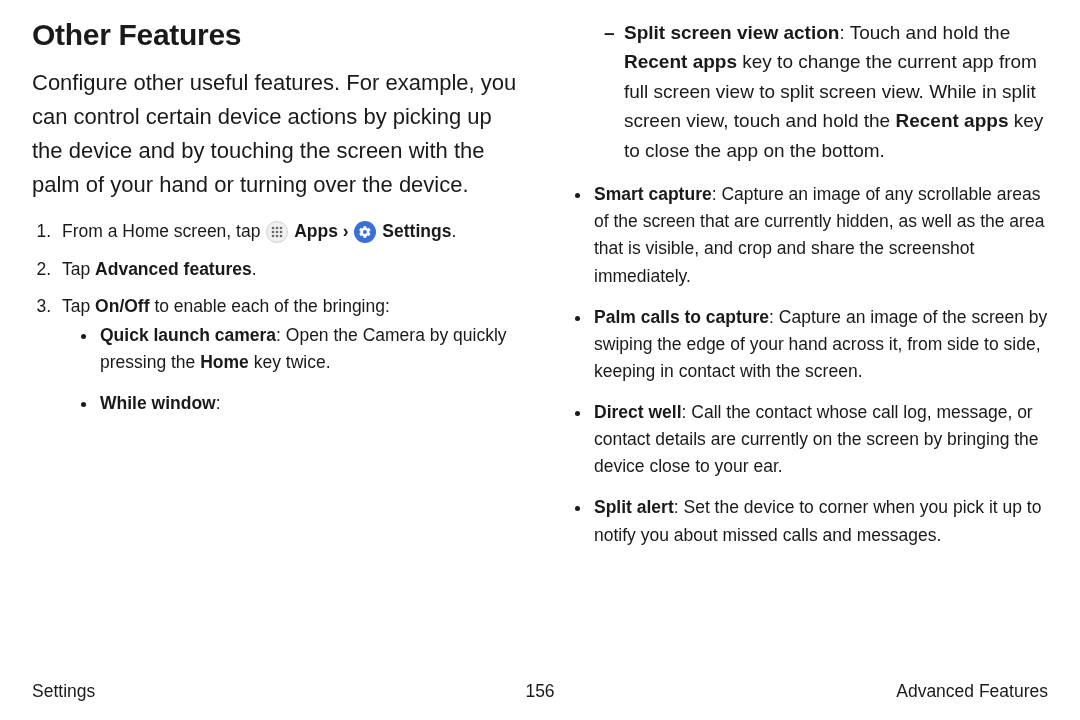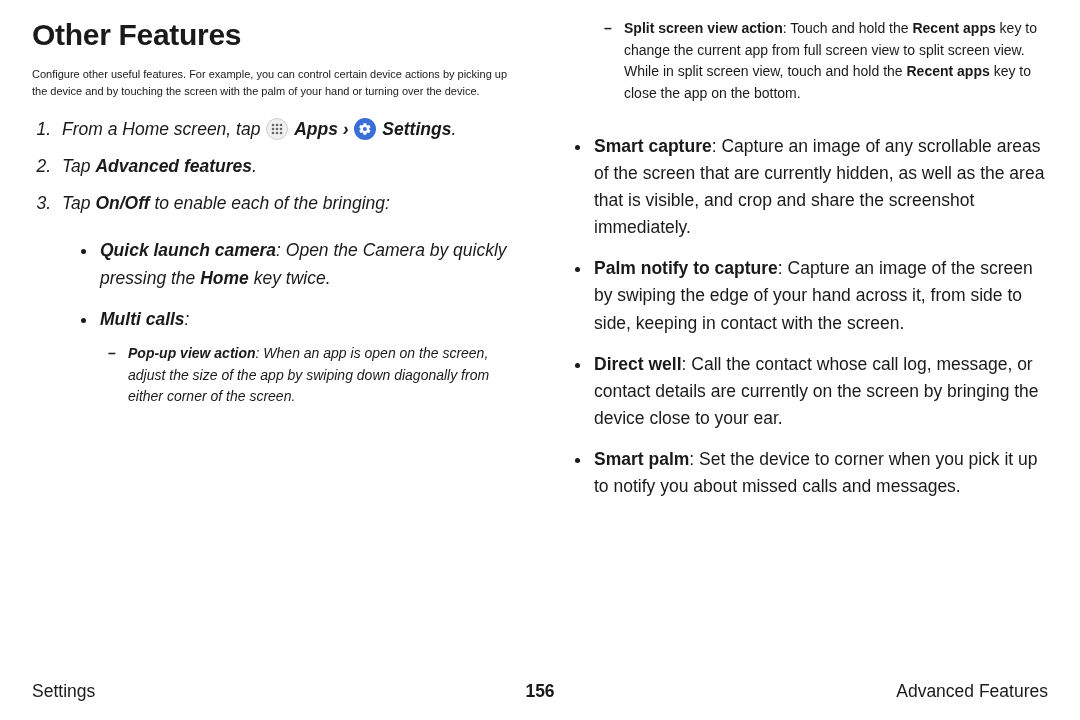--- a/index.html
+++ b/index.html
@@ -19,50 +19,49 @@
   .col {
     width: 50%;
   }
   h1 {
     font-size: 30px;
     font-weight: 700;
     margin-bottom: 14px;
     letter-spacing: -0.3px;
   }
   .intro {
-    font-size: 11px;
+    font-size: 22px;
     line-height: 1.55;
     margin-bottom: 16px;
   }
   ol.steps {
     list-style: decimal;
     padding-left: 24px;
     font-size: 17.5px;
     line-height: 1.55;
-    font-style: italic;
   }
   ol.steps > li {
     margin-bottom: 10px;
     padding-left: 6px;
   }
   ul.bullets {
     list-style: disc;
     padding-left: 36px;
     font-size: 17.5px;
     line-height: 1.55;
-    margin-top: 20px;
+    margin-top: 2px;
   }
   ul.bullets > li {
     margin-bottom: 14px;
     padding-left: 2px;
   }
   ul.dashes {
     list-style: none;
     padding-left: 26px;
-    font-size: 14px;
+    font-size: 19px;
     line-height: 1.55;
     margin-top: 10px;
   }
   ul.dashes > li {
     position: relative;
     margin-bottom: 14px;
     padding-left: 2px;
   }
   ul.dashes > li::before {
     content: "–";
@@ -107,21 +106,20 @@
     left: 32px;
     right: 32px;
     display: flex;
     justify-content: space-between;
     font-size: 17.5px;
   }
   .footer .center {
     position: absolute;
     left: 50%;
     transform: translateX(-50%);
-    font-weight: bold;
   }
   .col2top ul.dashes { padding-left: 66px; margin-top: 0;}
   .col2top ul.bullets { padding-left: 36px; }
 </style>
 </head>
 <body>
 
 <div class="columns">
   <div class="col">
     <h1>Other Features</h1>
@@ -153,50 +151,45 @@
       <li>
         <span>Tap </span><b>Advanced features</b><span>.</span>
       </li>
       <li>
         <span>Tap </span><b>On/Off</b><span> to enable each of the bringing:</span>
         <ul class="bullets">
           <li>
             <b>Quick launch camera</b><span>: Open the Camera by quickly pressing the </span><b>Home</b><span> key twice.</span>
           </li>
           <li>
-            <b>Multi calls</b><span>:</span>
-            <ul class="dashes">
-              <li>
-                <b>Pop-up view action</b><span>: When an app is open on the screen, adjust the size of the app by swiping down diagonally from either corner of the screen.</span>
-              </li>
-            </ul>
+            <b>While window</b><span>:</span>
           </li>
         </ul>
       </li>
     </ol>
   </div>
 
   <div class="col col2top">
     <ul class="dashes">
       <li>
         <b>Split screen view action</b><span>: Touch and hold the </span><b>Recent apps</b><span> key to change the current app from full screen view to split screen view. While in split screen view, touch and hold the </span><b>Recent apps</b><span> key to close the app on the bottom.</span>
       </li>
     </ul>
-    <ul class="bullets" style="margin-top:28px;">
+    <ul class="bullets" style="margin-top:16px;">
       <li>
         <b>Smart capture</b><span>: Capture an image of any scrollable areas of the screen that are currently hidden, as well as the area that is visible, and crop and share the screenshot immediately.</span>
       </li>
       <li>
-        <b>Palm notify to capture</b><span>: Capture an image of the screen by swiping the edge of your hand across it, from side to side, keeping in contact with the screen.</span>
+        <b>Palm calls to capture</b><span>: Capture an image of the screen by swiping the edge of your hand across it, from side to side, keeping in contact with the screen.</span>
       </li>
       <li>
         <b>Direct well</b><span>: Call the contact whose call log, message, or contact details are currently on the screen by bringing the device close to your ear.</span>
       </li>
       <li>
-        <b>Smart palm</b><span>: Set the device to corner when you pick it up to notify you about missed calls and messages.</span>
+        <b>Split alert</b><span>: Set the device to corner when you pick it up to notify you about missed calls and messages.</span>
       </li>
     </ul>
   </div>
 </div>
 
 <div class="footer">
   <span>Settings</span>
   <span class="center">156</span>
   <span>Advanced Features</span>
 </div>

